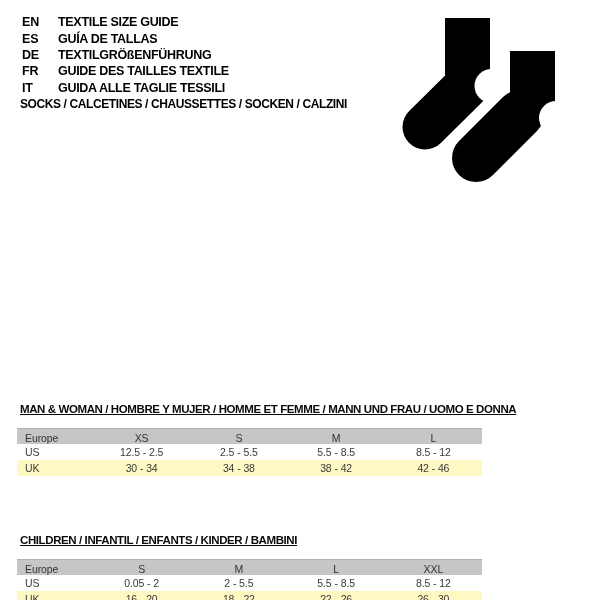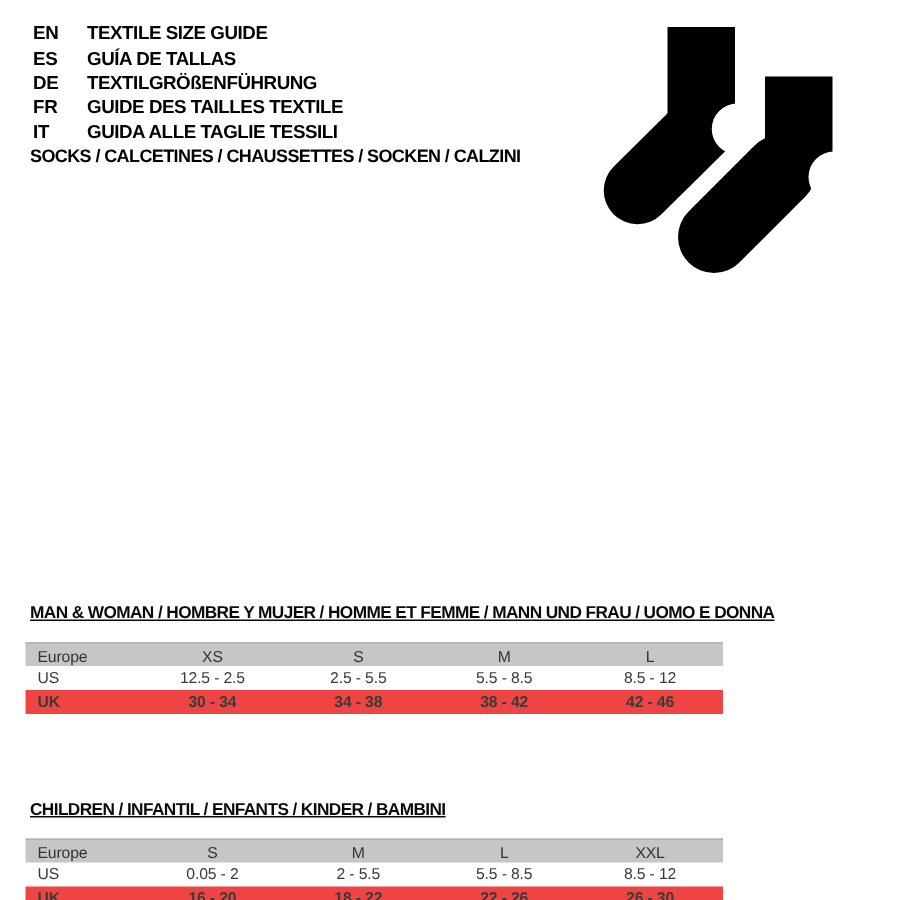--- a/index.html
+++ b/index.html
@@ -84,21 +84,21 @@
     font-size: 10.5px;
     color: #3a3a3a;
     letter-spacing: -0.1px;
   }
   .t-row.header {
     background: #c6c6c6;
     border-top: 1px solid #b2b2b2;
     color: #333333;
     align-items: flex-end;
   }
-  .t-row.alt { background: #ef4444; font-weight: bold; }
+  .t-row.alt { background: #fef9c3; }
   .t-cell {
     flex: 1;
     text-align: center;
     white-space: nowrap;
   }
   .t-cell.label {
     flex: 0 0 76px;
     text-align: left;
     padding-left: 8px;
   }

